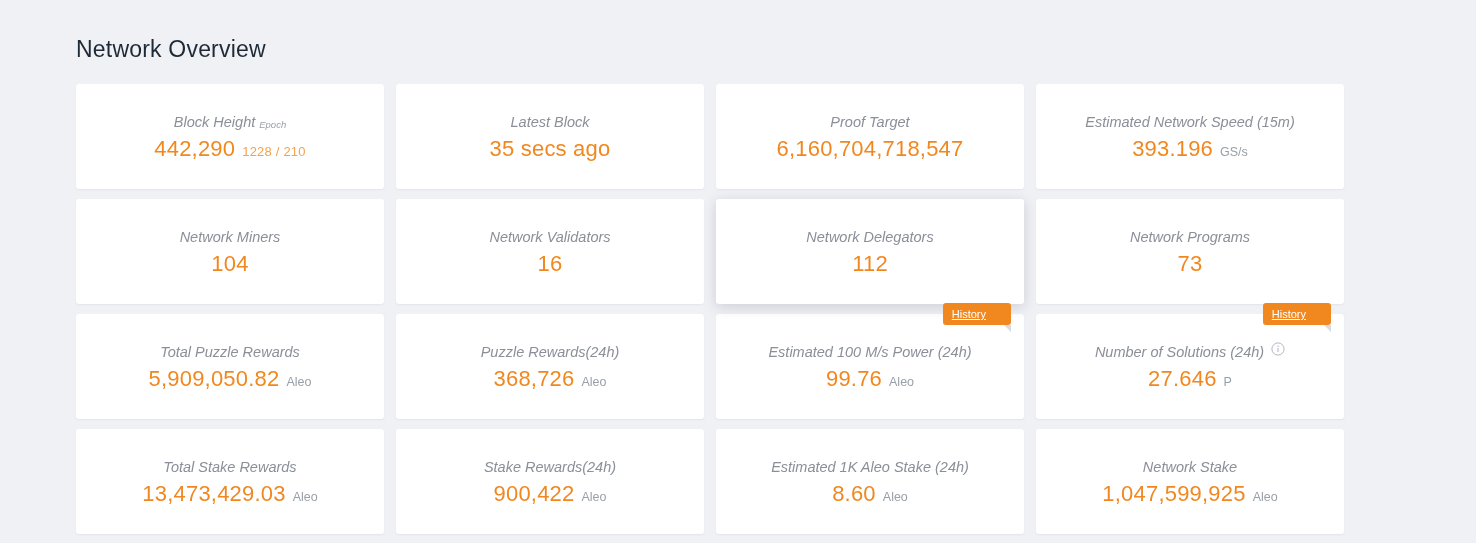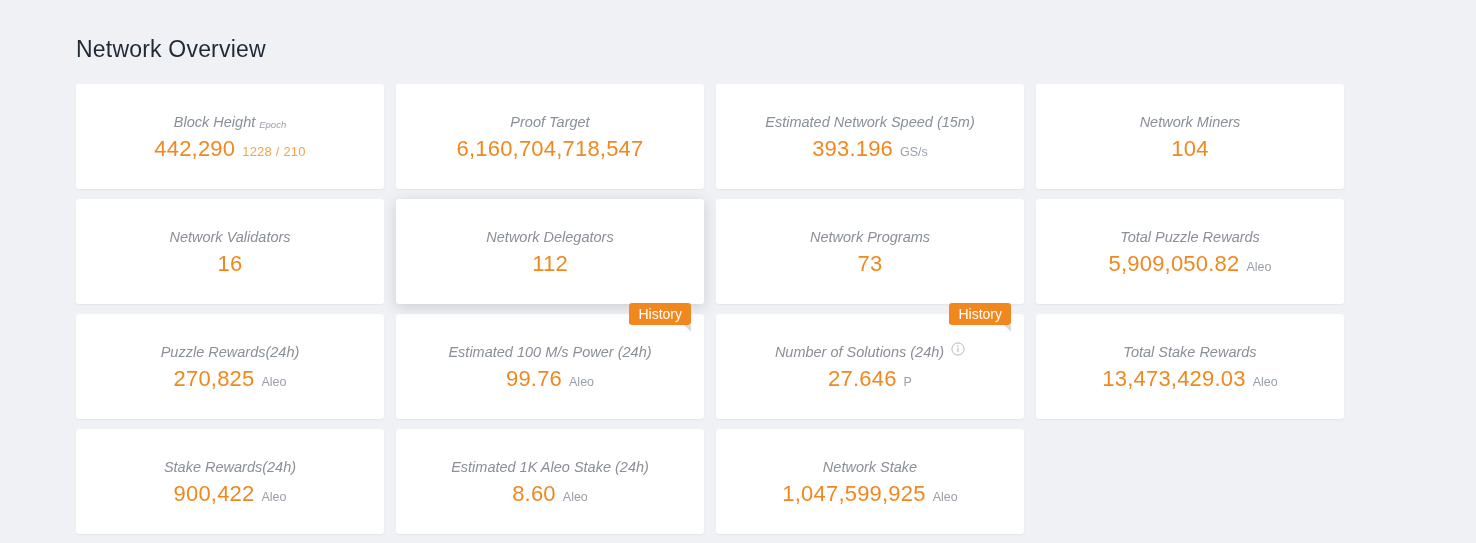--- a/index.html
+++ b/index.html
@@ -104,27 +104,28 @@
     font-size: 13px;
     color: #f4a24d;
     letter-spacing: 0.2px;
   }
   .history-badge {
     position: absolute;
     top: -11px;
     right: 13px;
     background: #f0881f;
     color: #ffffff;
-    font-size: 14px;
+    font-size: 11px;
     line-height: 12px;
-    padding: 5px 9px 5px 9px;
+    padding: 5px 25px 5px 9px;
     border-radius: 3px;
     font-weight: 400;
     z-index: 4;
     white-space: nowrap;
+    text-decoration: underline;
   }
   .history-badge::after {
     content: "";
     position: absolute;
     right: 0px;
     bottom: -7px;
     width: 0;
     height: 0;
     border-left: 7px solid transparent;
     border-top: 7px solid #d8dadf;
@@ -141,20 +142,28 @@
           <span>Block Height</span>
           <span class="sub-label">Epoch</span>
         </div>
         <div class="card-value-row">
           <span class="card-value">442,290</span>
           <span class="card-extra">1228 / 210</span>
         </div>
       </div>
       <div class="stat-card">
         <div class="card-label">
+          <span>Latest Block</span>
+        </div>
+        <div class="card-value-row">
+          <span class="card-value">35 secs ago</span>
+        </div>
+      </div>
+      <div class="stat-card">
+        <div class="card-label">
           <span>Proof Target</span>
         </div>
         <div class="card-value-row">
           <span class="card-value">6,160,704,718,547</span>
         </div>
       </div>
       <div class="stat-card">
         <div class="card-label">
           <span>Estimated Network Speed (15m)</span>
         </div>
@@ -202,21 +211,21 @@
         <div class="card-value-row">
           <span class="card-value">5,909,050.82</span>
           <span class="card-unit">Aleo</span>
         </div>
       </div>
       <div class="stat-card">
         <div class="card-label">
           <span>Puzzle Rewards(24h)</span>
         </div>
         <div class="card-value-row">
-          <span class="card-value">270,825</span>
+          <span class="card-value">368,726</span>
           <span class="card-unit">Aleo</span>
         </div>
       </div>
       <div class="stat-card">
         <div class="history-badge">History</div>
         <div class="card-label">
           <span>Estimated 100 M/s Power (24h)</span>
         </div>
         <div class="card-value-row">
           <span class="card-value">99.76</span>

